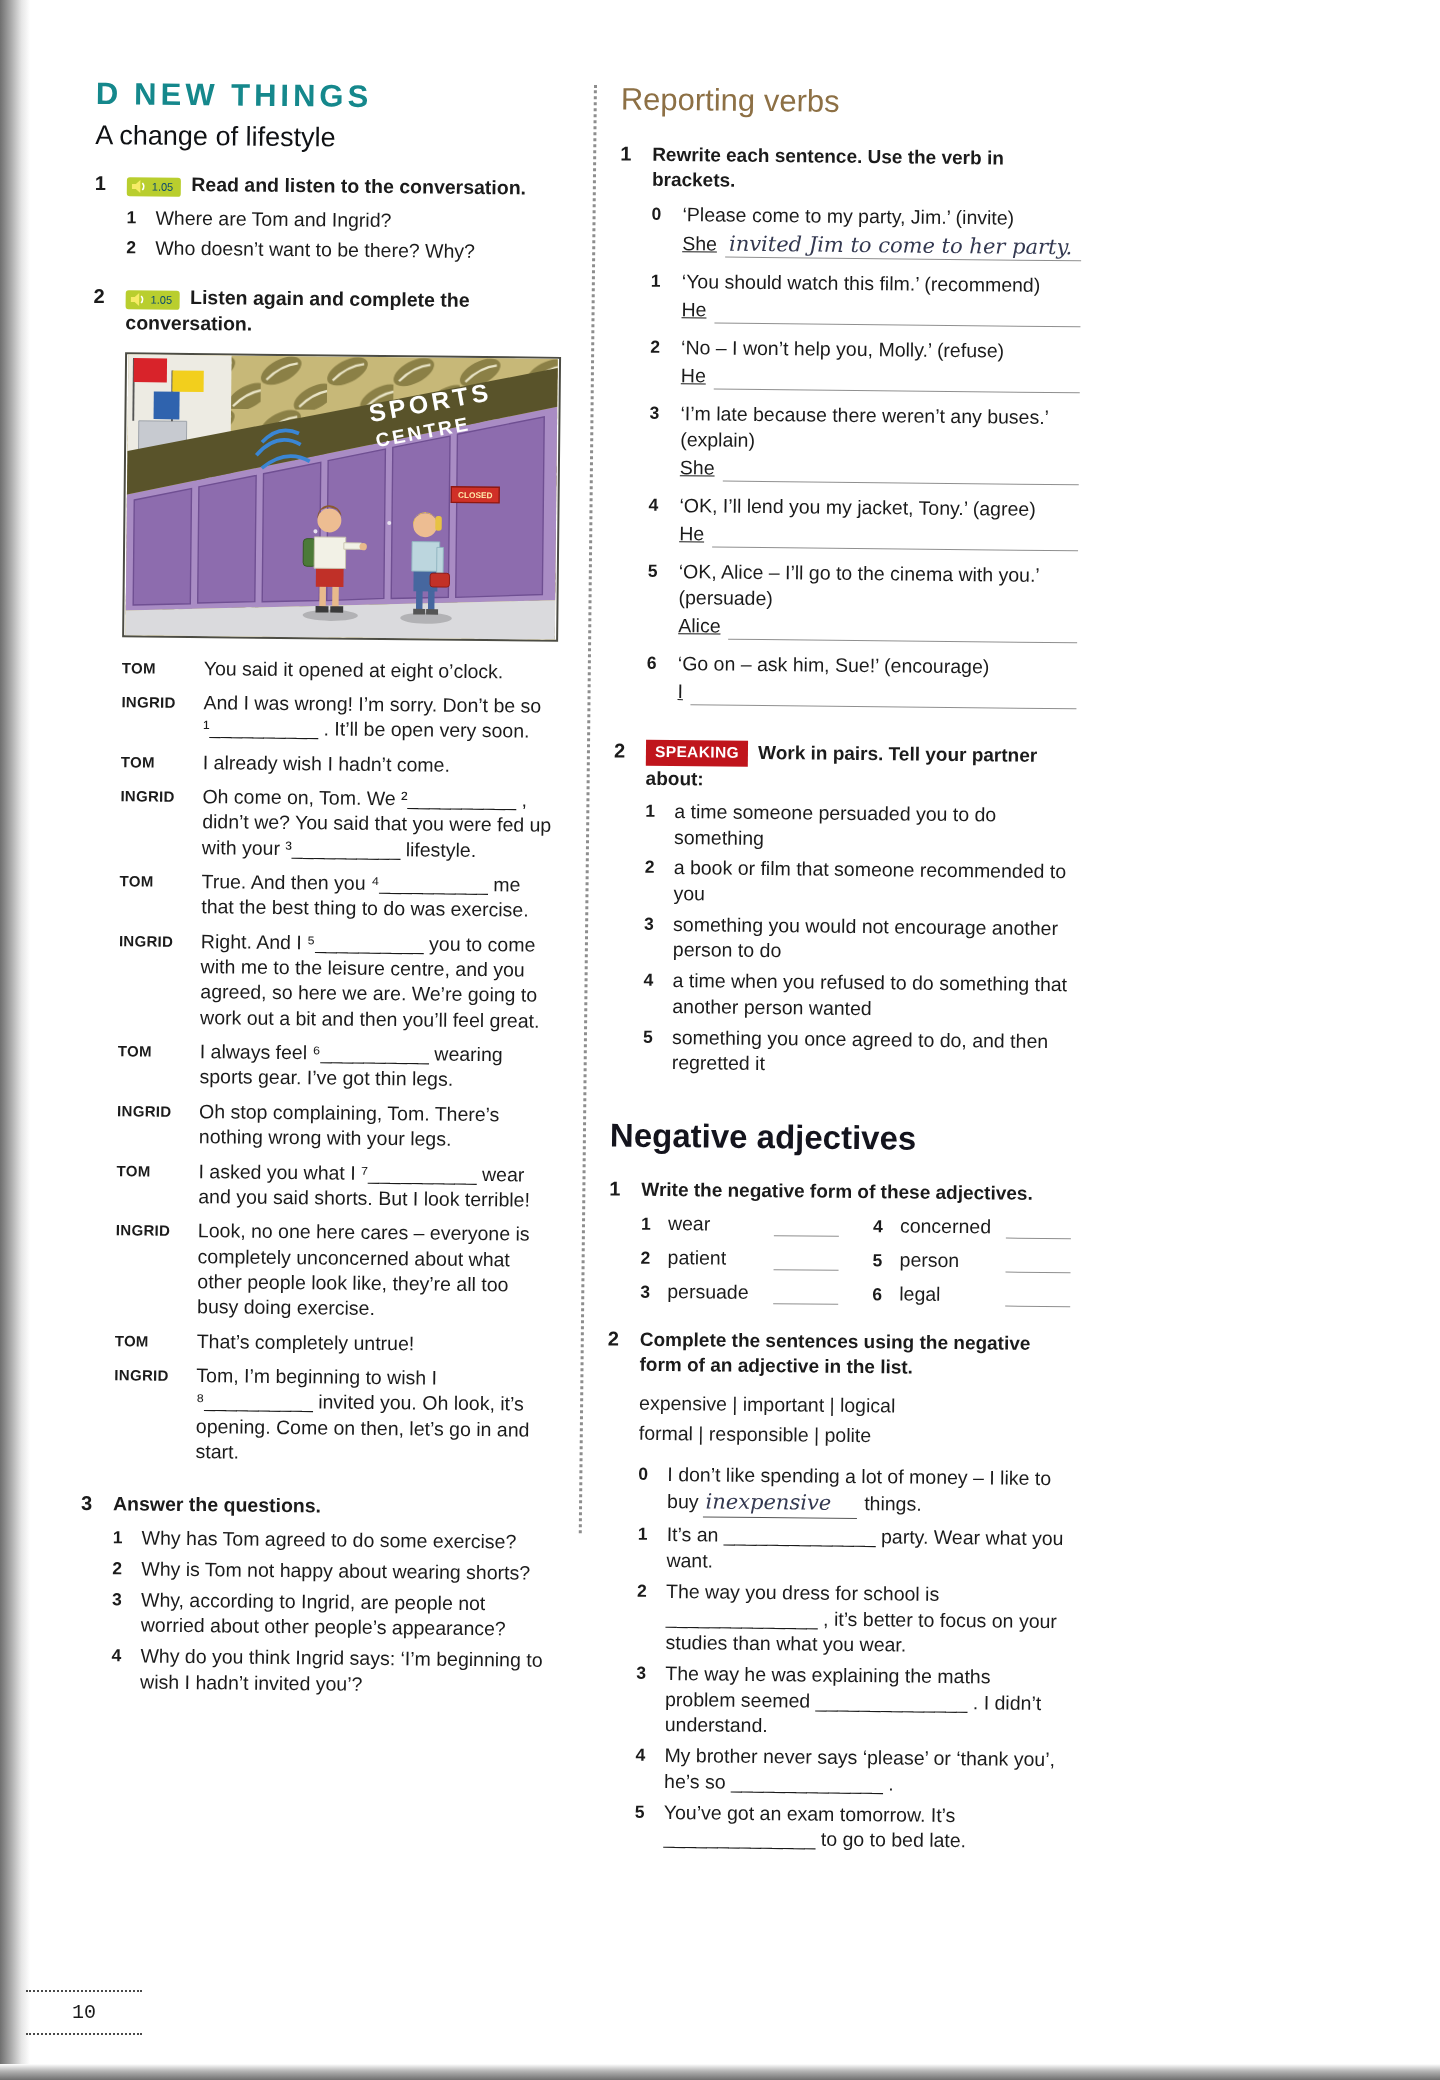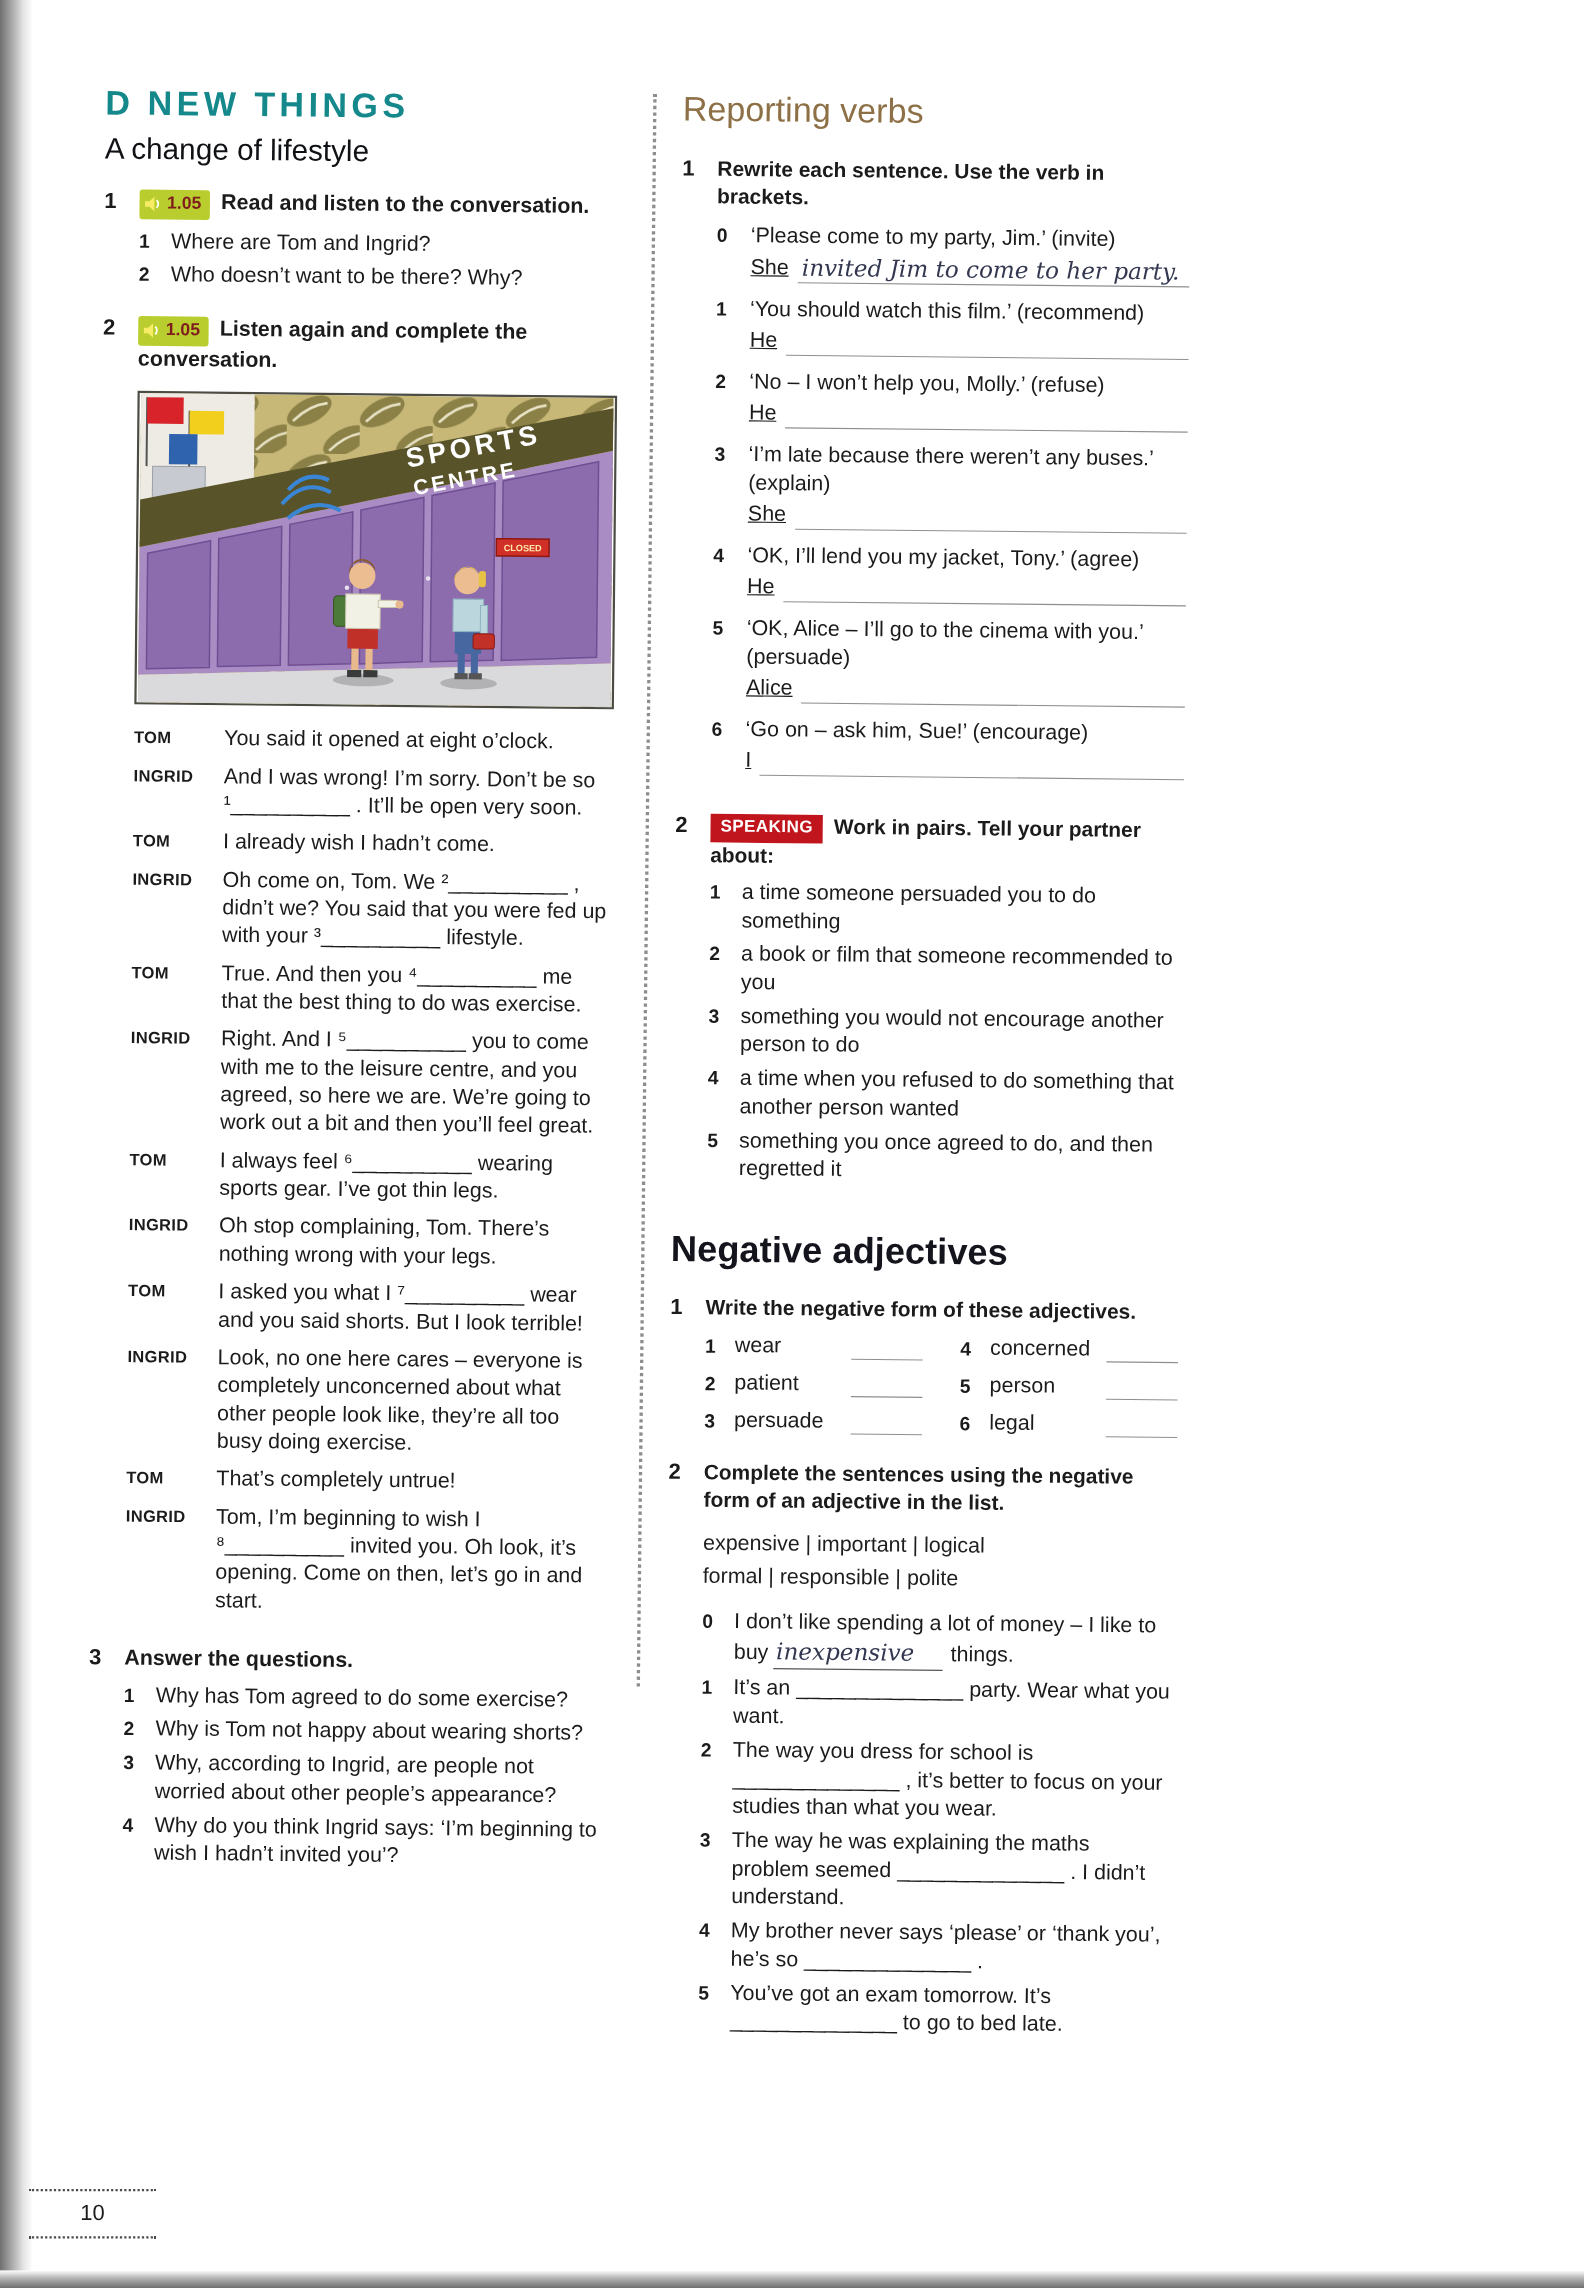--- a/index.html
+++ b/index.html
@@ -38,21 +38,21 @@
   .ex-num { width: 32px; flex: none; font-size: 20px; font-weight: bold; padding-top: 1px; }
   .ex-body { flex: 1; min-width: 0; }
   .ex-inst { font-weight: bold; font-size: 19.5px; line-height: 1.32; }
   .ex-inst.tight { font-size: 19px; }
 
   .audio-badge {
     display: inline-flex; align-items: center; gap: 5px;
     background: #b9ce2e; border-radius: 3px;
     padding: 2px 8px 3px 5px; margin-right: 10px; vertical-align: -3px;
   }
-  .audio-badge .num { color: #7f1d1d; font-size: 16px; font-weight: bold; }
+  .audio-badge .num { color: #0c4a6e; font-size: 11px; font-weight: normal; }
 
   .qlist { margin-top: 8px; }
   .q { display: flex; gap: 15px; margin: 5px 0; font-size: 19.5px; line-height: 1.32; }
   .q-num { flex: none; width: 14px; font-weight: bold; font-size: 17.5px; padding-top: 1px; }
   .q-text { flex: 1; }
 
   .illustration { margin: 16px 0 18px; border: 2px solid #4c4c44; display: block; }
 
   .dlg { display: grid; grid-template-columns: 76px 1fr; column-gap: 6px; row-gap: 9px; font-size: 19.5px; line-height: 1.3; }
   .spk { font-weight: bold; font-size: 15px; padding-top: 3px; letter-spacing: 0.3px; }
@@ -86,21 +86,21 @@
   .adj-word { flex: none; min-width: 92px; }
   .adj-line { flex: 1; border-bottom: 1.5px solid #8f8f8f; min-height: 22px; }
 
   .word-list { margin: 12px 0 14px 0; font-size: 19.5px; line-height: 1.5; color: #1e1e1e; }
   .underlined { border-bottom: 1.5px solid #565656; padding: 0 26px 1px 2px; margin: 0 7px 0 5px; display: inline-block; }
 
   
   .pagefoot {
     position: absolute; left: 26px; top: 1990px; width: 116px; z-index: 7;
     border-top: 2px dotted #4a4a4a; border-bottom: 2px dotted #4a4a4a;
-    padding: 9px 0; text-align: center; font-size: 20px; color: #1b1b1b;
+    padding: 9px 0; text-align: center; font-size: 20px; color: #1b1b1b; font-family: Liberation Mono, monospace;
   }
 </style>
 </head>
 <body>
 
 <div class="edge-left"></div>
 <div class="edge-bottom"></div>
 
 <div class="content">
 

